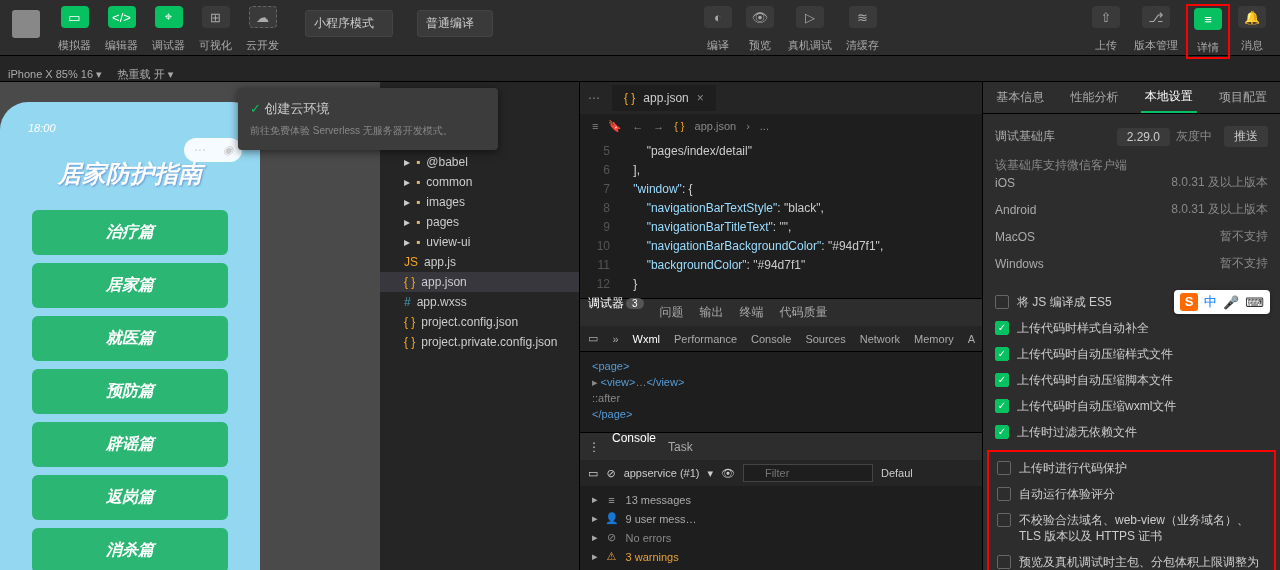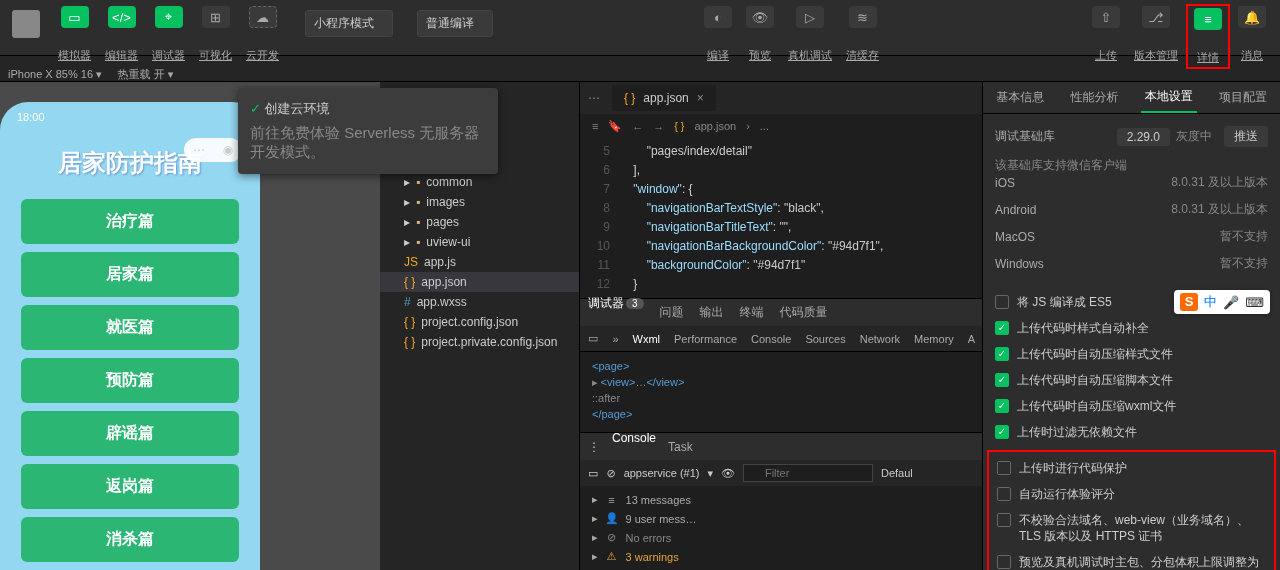--- a/index.html
+++ b/index.html
@@ -4,37 +4,37 @@
 <style>
 * { margin: 0; padding: 0; box-sizing: border-box; font-family: "Microsoft YaHei", sans-serif; }
 body { background: #1e1e1e; color: #ccc; font-size: 12px; overflow: hidden; width: 1280px; height: 570px; }
 .toolbar { height: 56px; background: #2d2d2d; display: flex; align-items: flex-start; padding: 4px 8px; border-bottom: 1px solid #000; }
 .avatar { width: 28px; height: 28px; background: #888; border-radius: 3px; margin: 6px 12px 0 4px; }
 .tb-group { display: flex; gap: 2px; }
 .tb-btn { display: flex; flex-direction: column; align-items: center; padding: 2px 6px; cursor: pointer; }
 .tb-icon { width: 28px; height: 22px; border-radius: 4px; display: flex; align-items: center; justify-content: center; font-size: 13px; color: #fff; }
 .tb-icon.green { background: #07c160; }
 .tb-icon.dark { background: #3a3a3a; color: #aaa; }
-.tb-label { font-size: 11px; color: #aaa; margin-top: 20px; text-decoration: underline; }
+.tb-label { font-size: 11px; color: #aaa; margin-top: 10px; }
 .tb-select { background: #3a3a3a; border: 1px solid #444; color: #ccc; padding: 4px 18px 4px 8px; border-radius: 3px; margin: 6px 4px 0 20px; font-size: 12px; }
 .spacer { flex: 1; }
 .highlight-red { border: 2px solid #ff0000; }
 .subbar { height: 26px; background: #252525; display: flex; align-items: center; padding: 0 8px; font-size: 11px; color: #aaa; border-bottom: 1px solid #000; }
 .subbar-item { margin-right: 16px; cursor: pointer; margin-top: 12px; }
 .main { display: flex; height: calc(100% - 82px); }
 .simulator { width: 380px; background: #4a4a4a; display: flex; justify-content: flex-start; padding-top: 20px; position: relative; }
-.phone { width: 260px; height: 100%; background: #94d7f1; border-radius: 28px 28px 0 0; padding: 5px; position: relative; }
+.phone { width: 260px; height: 100%; background: #94d7f1; border-radius: 28px 28px 0 0; padding: 16px; position: relative; font-style: italic; }
 .phone-status { color: #fff; font-size: 11px; padding: 4px 12px; }
 .phone-title { text-align: center; color: #fff; font-size: 24px; font-weight: bold; text-shadow: 1px 1px 2px rgba(0,0,150,0.3); margin: 20px 0; font-family: "SimHei", sans-serif; }
 .phone-btn { background: #2bb673; color: #fff; text-align: center; padding: 12px; border-radius: 6px; margin: 8px 16px; font-size: 16px; font-weight: bold; }
 .capsule { position: absolute; top: 36px; right: 18px; width: 58px; height: 24px; background: rgba(255,255,255,0.9); border-radius: 12px; display: flex; align-items: center; justify-content: space-around; }
 .tooltip { position: absolute; top: 6px; left: 238px; width: 260px; background: #3c3c3c; padding: 12px; border-radius: 4px; z-index: 100; box-shadow: 0 2px 8px rgba(0,0,0,0.5); }
 .tooltip-title { color: #ccc; font-size: 13px; margin-bottom: 6px; }
 .tooltip-title::before { content: "✓ "; color: #07c160; }
-.tooltip-text { color: #888; font-size: 15px; }
+.tooltip-text { color: #888; font-size: 10px; }
 .file-tree { width: 200px; background: #252525; border-right: 1px solid #000; padding-top: 70px; }
 .tree-item { padding: 3px 8px 3px 24px; font-size: 12px; color: #ccc; cursor: pointer; display: flex; align-items: center; gap: 6px; }
 .tree-item.selected { background: #37373d; }
 .editor-col { flex: 1; display: flex; flex-direction: column; min-width: 0; }
 .editor-tabs { height: 32px; background: #252525; display: flex; align-items: center; padding: 0 8px; }
 .editor-tab { padding: 6px 12px; background: #1e1e1e; display: flex; align-items: center; gap: 8px; font-size: 12px; }
 .editor-tab-icon { color: #f5a623; }
 .crumbs { height: 24px; background: #1e1e1e; display: flex; align-items: center; padding: 0 12px; gap: 10px; font-size: 11px; color: #888; }
 .code-area { flex: 1; background: #1e1e1e; display: flex; font-family: Consolas, monospace; font-size: 12px; overflow: hidden; }
 .gutter { width: 40px; text-align: right; padding: 4px 10px 4px 0; color: #555; line-height: 19px; }

